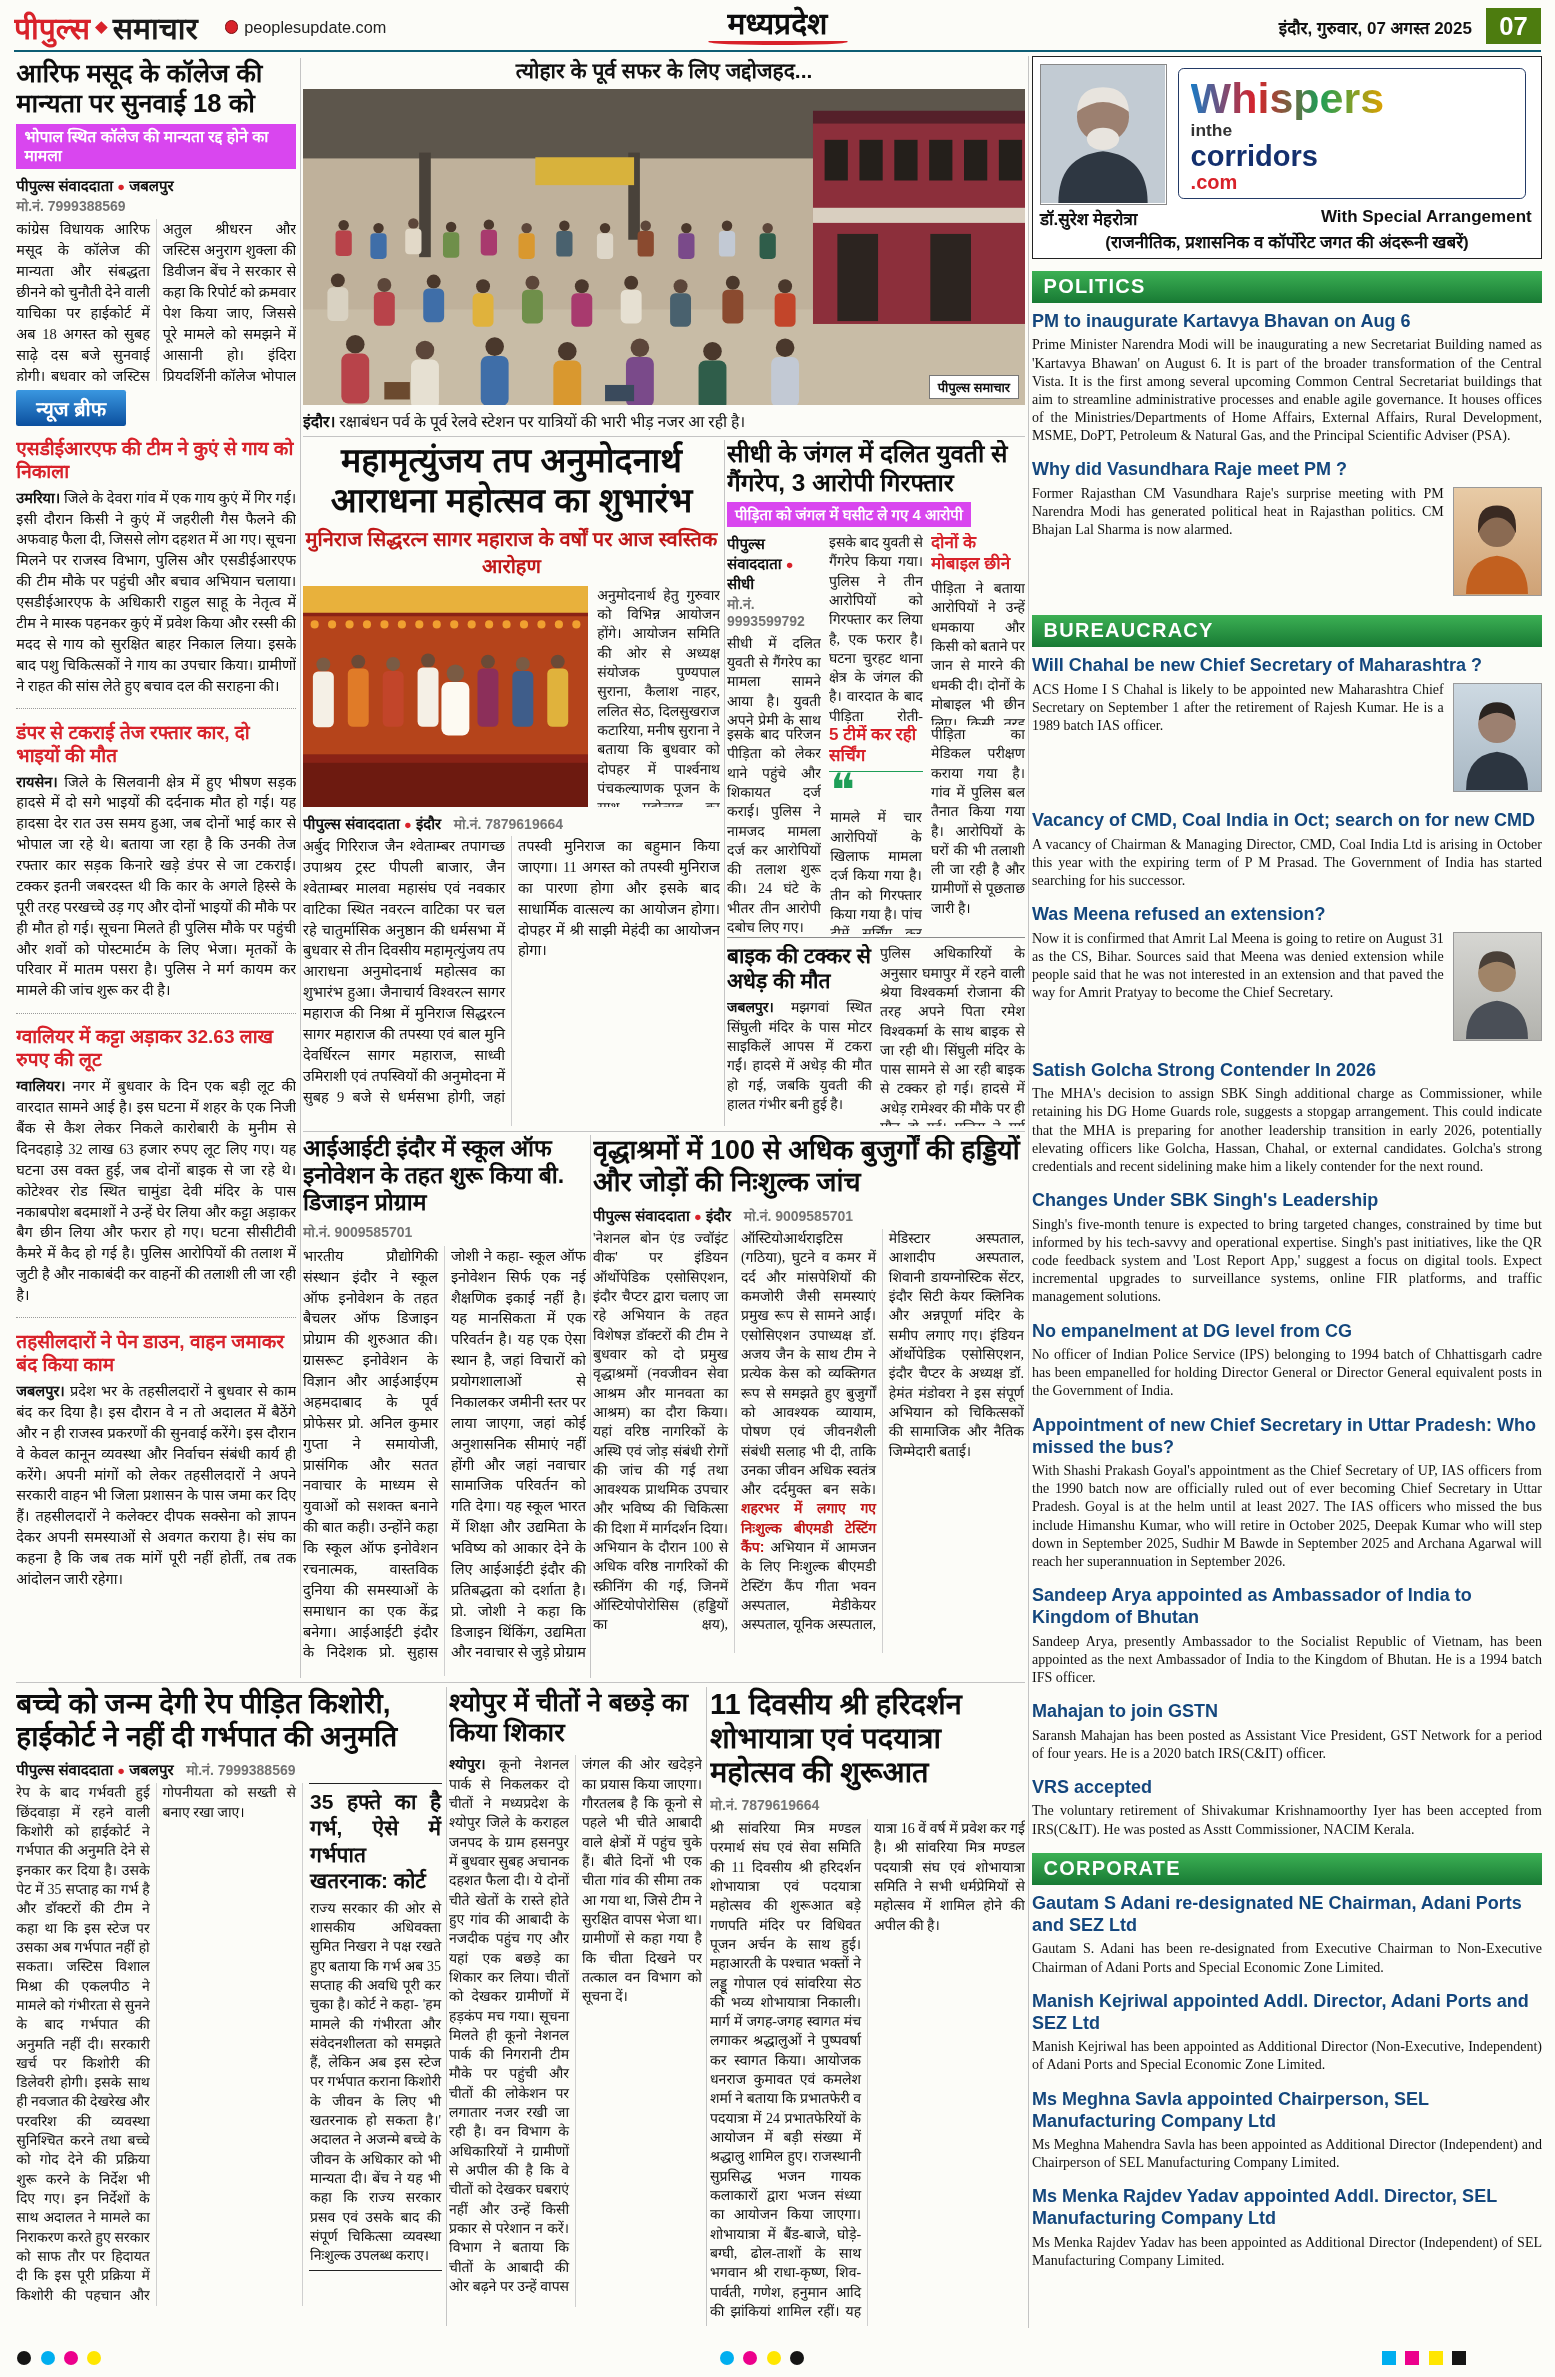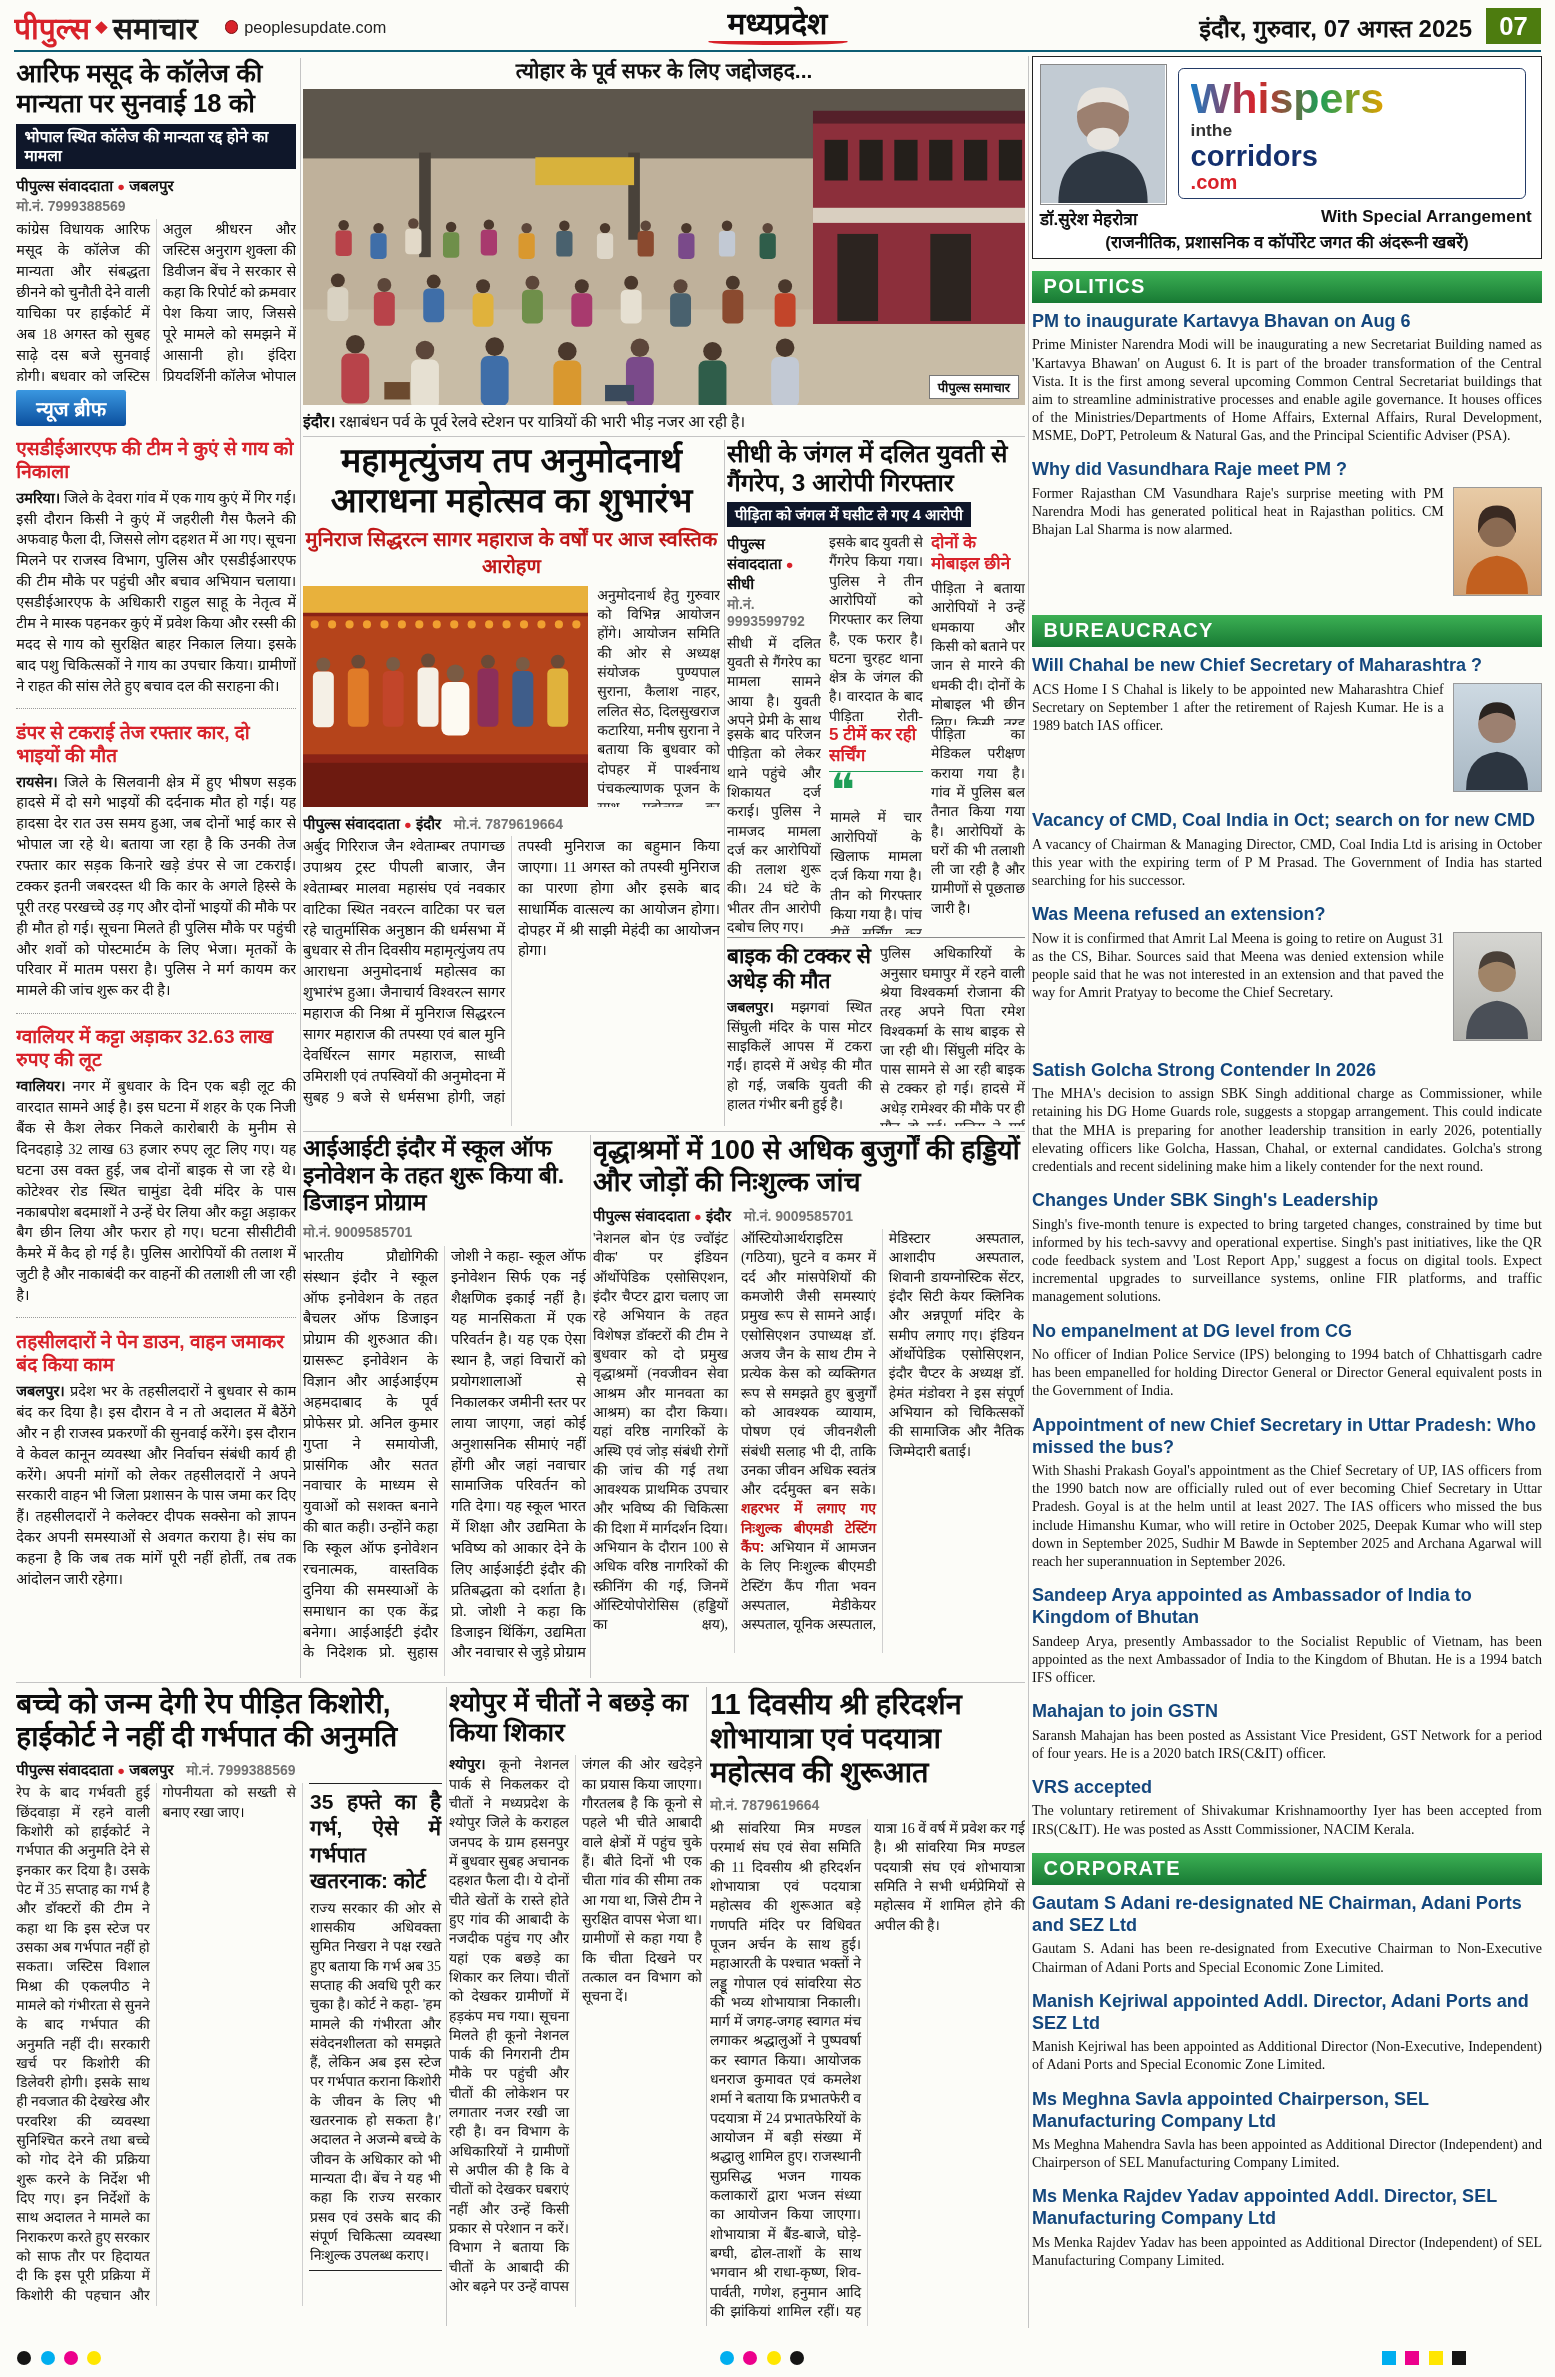--- a/index.html
+++ b/index.html
@@ -9,26 +9,26 @@
   
   .masthead{left:14px;top:4.6px;width:1527px;height:45px;border-bottom:2.9px solid #0d5d74;display:flex;align-items:center;}
   .logo{display:flex;align-items:center;font-family:"Liberation Sans",sans-serif;font-weight:bold;font-size:30px;}
   .logo .p1{color:#d8222a;}
   .logo .dia{width:8.7px;height:8.7px;background:#d8222a;transform:rotate(45deg);margin:0 7px;}
   .logo .p2{color:#1a1a1a;}
   .site{display:flex;align-items:center;gap:5.8px;margin-left:27px;font-size:16.3px;color:#222;font-family:"Liberation Sans",sans-serif;}
   .site .dot{width:11.6px;height:11.6px;border-radius:50%;background:#d8222a;border:1.7px solid #7a1014;}
   .edition{position:absolute;left:50%;transform:translateX(-50%);text-align:center;font-family:"Liberation Sans",sans-serif;font-weight:bold;font-size:30px;color:#0d0d0d;line-height:1;}
   .ed-sw{height:3.5px;width:139px;margin:2.3px auto 0;background:#d8222a;border-radius:0 0 60% 60%/0 0 100% 100%;}
-  .dateline{margin-left:auto;font-family:"Liberation Sans",sans-serif;font-weight:bold;font-size:24px;padding-right:69px;}
+  .dateline{margin-left:auto;font-family:"Liberation Sans",sans-serif;font-weight:bold;font-size:17px;padding-right:69px;}
   .pagenum{position:absolute;right:0;top:3.5px;width:55px;height:36px;background:#4d7c0f;color:#fff;font-family:"Liberation Sans",sans-serif;font-weight:bold;font-size:25.6px;display:flex;align-items:center;justify-content:center;}
 
   
   .hl{font-family:"Liberation Sans",sans-serif;font-weight:bold;color:#0d0d0d;line-height:1.18;}
-  .barhead{display:inline-block;background:#0f172a;color:#fff;font-family:"Liberation Sans",sans-serif;font-weight:bold;padding:3.5px 8.1px;line-height:1.2;}
+  .barhead{display:inline-block;background:#d946ef;color:#fff;font-family:"Liberation Sans",sans-serif;font-weight:bold;padding:3.5px 8.1px;line-height:1.2;}
   .byrow{font-family:"Liberation Sans",sans-serif;font-weight:bold;font-size:15px;margin:5.8px 0 1.2px;}
   .byrow .bl{color:#d8222a;font-size:12.8px;}
   .phone{font-family:"Liberation Sans",sans-serif;font-weight:bold;font-size:14px;color:#737373;margin-bottom:4.6px;}
   .body{font-size:14.5px;line-height:1.44;text-align:justify;}
   .sm{font-size:14px;line-height:1.38;}
   .cols2{column-count:2;column-gap:12.8px;column-rule:0.6px solid #cfcfcf;column-fill:auto;}
   .cols3{column-count:3;column-gap:12.8px;column-rule:0.6px solid #cfcfcf;column-fill:auto;}
   .redhead{color:#d8222a;font-family:"Liberation Sans",sans-serif;font-weight:bold;font-size:19px;line-height:1.22;margin-bottom:4.6px;}
   .redtext{color:#c01818;font-family:"Liberation Sans",sans-serif;}
   .locb{font-weight:bold;}

